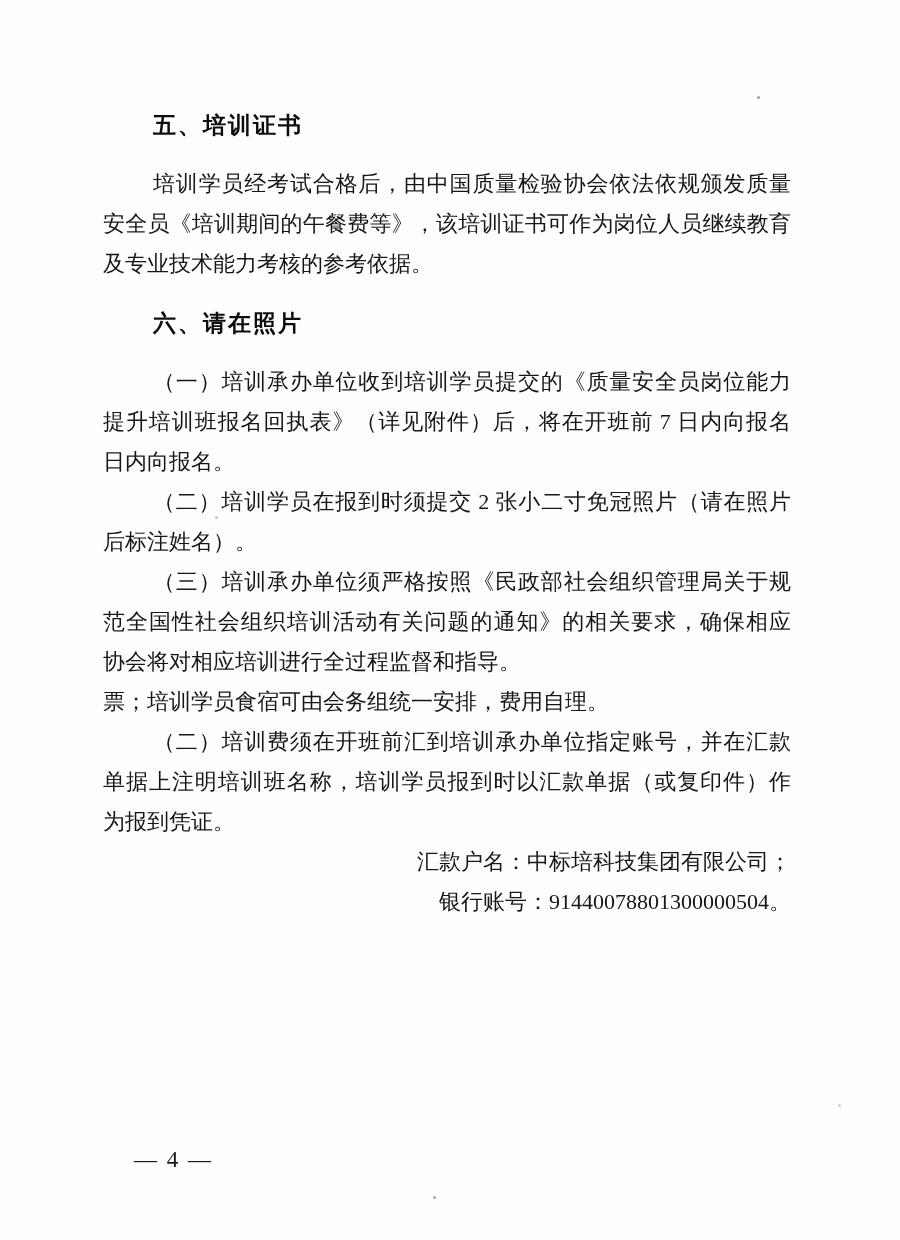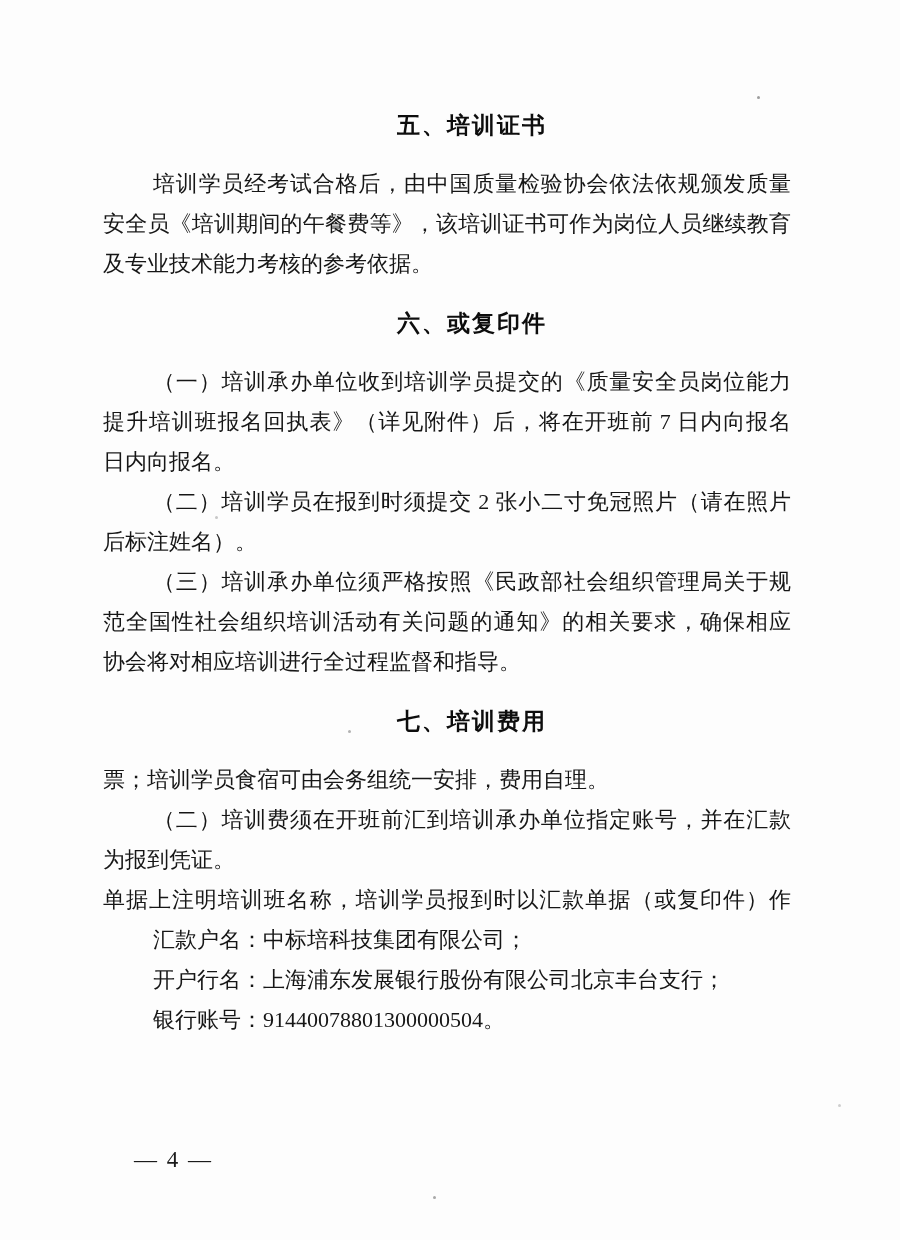--- a/index.html
+++ b/index.html
@@ -30,29 +30,29 @@
     text-align: left;
   }
   
   .line.fill {
     text-align: justify;
     text-align-last: justify;
   }
   
   .line.indent {
     padding-left: 50px;
+    text-align: right;
   }
   .line.heading {
     font-family: "Liberation Sans", "DejaVu Sans", sans-serif;
     font-weight: 700;
     font-size: 23px;
     padding-left: 50px;
     letter-spacing: 2px;
     color: #0d0d0d;
-    text-align: center;
   }
   .footer {
     position: absolute;
     left: 134px;
     top: 1145px;
     font-size: 23px;
     line-height: 30px;
     letter-spacing: 2px;
     color: #1b1b1b;
   }
@@ -78,36 +78,34 @@
 
 <div class="page">
   <main class="doc" id="doc">
       <section class="section">
     <h2 class="line heading">五、培训证书</h2>
   <div class="line indent fill">培训学员经考试合格后，由中国质量检验协会依法依规颁发质量</div>
         <div class="line fill">安全员《培训期间的午餐费等》，该培训证书可作为岗位人员继续教育</div>
         <div class="line">及专业技术能力考核的参考依据。</div>
       </section>
       <section class="section">
-    <h2 class="line heading">六、或复印件</h2>
+    <h2 class="line heading">六、请在照片</h2>
   <div class="line indent fill">（一）培训承办单位收到培训学员提交的《质量安全员岗位能力</div>
         <div class="line fill">提升培训班报名回执表》（详见附件）后，将在开班前 7 日内向报名</div>
         <div class="line">日内向报名。</div>
         <div class="line indent fill">（二）培训学员在报到时须提交 2 张小二寸免冠照片（请在照片</div>
         <div class="line">后标注姓名）。</div>
         <div class="line indent fill">（三）培训承办单位须严格按照《民政部社会组织管理局关于规</div>
         <div class="line fill">范全国性社会组织培训活动有关问题的通知》的相关要求，确保相应</div>
         <div class="line">协会将对相应培训进行全过程监督和指导。</div>
       </section>
       <section class="section">
-    <h2 class="line heading">七、培训费用</h2>
         <div class="line">票；培训学员食宿可由会务组统一安排，费用自理。</div>
         <div class="line indent fill">（二）培训费须在开班前汇到培训承办单位指定账号，并在汇款</div>
+        <div class="line fill">单据上注明培训班名称，培训学员报到时以汇款单据（或复印件）作</div>
         <div class="line">为报到凭证。</div>
-        <div class="line fill">单据上注明培训班名称，培训学员报到时以汇款单据（或复印件）作</div>
         <div class="line indent">汇款户名：中标培科技集团有限公司；</div>
-        <div class="line indent">开户行名：上海浦东发展银行股份有限公司北京丰台支行；</div>
         <div class="line indent">银行账号：91440078801300000504。</div>
       </section>
     </main>
   <div class="footer">— 4 —</div>
   <div class="noise"></div>
 </div>
 
 </body></html>

